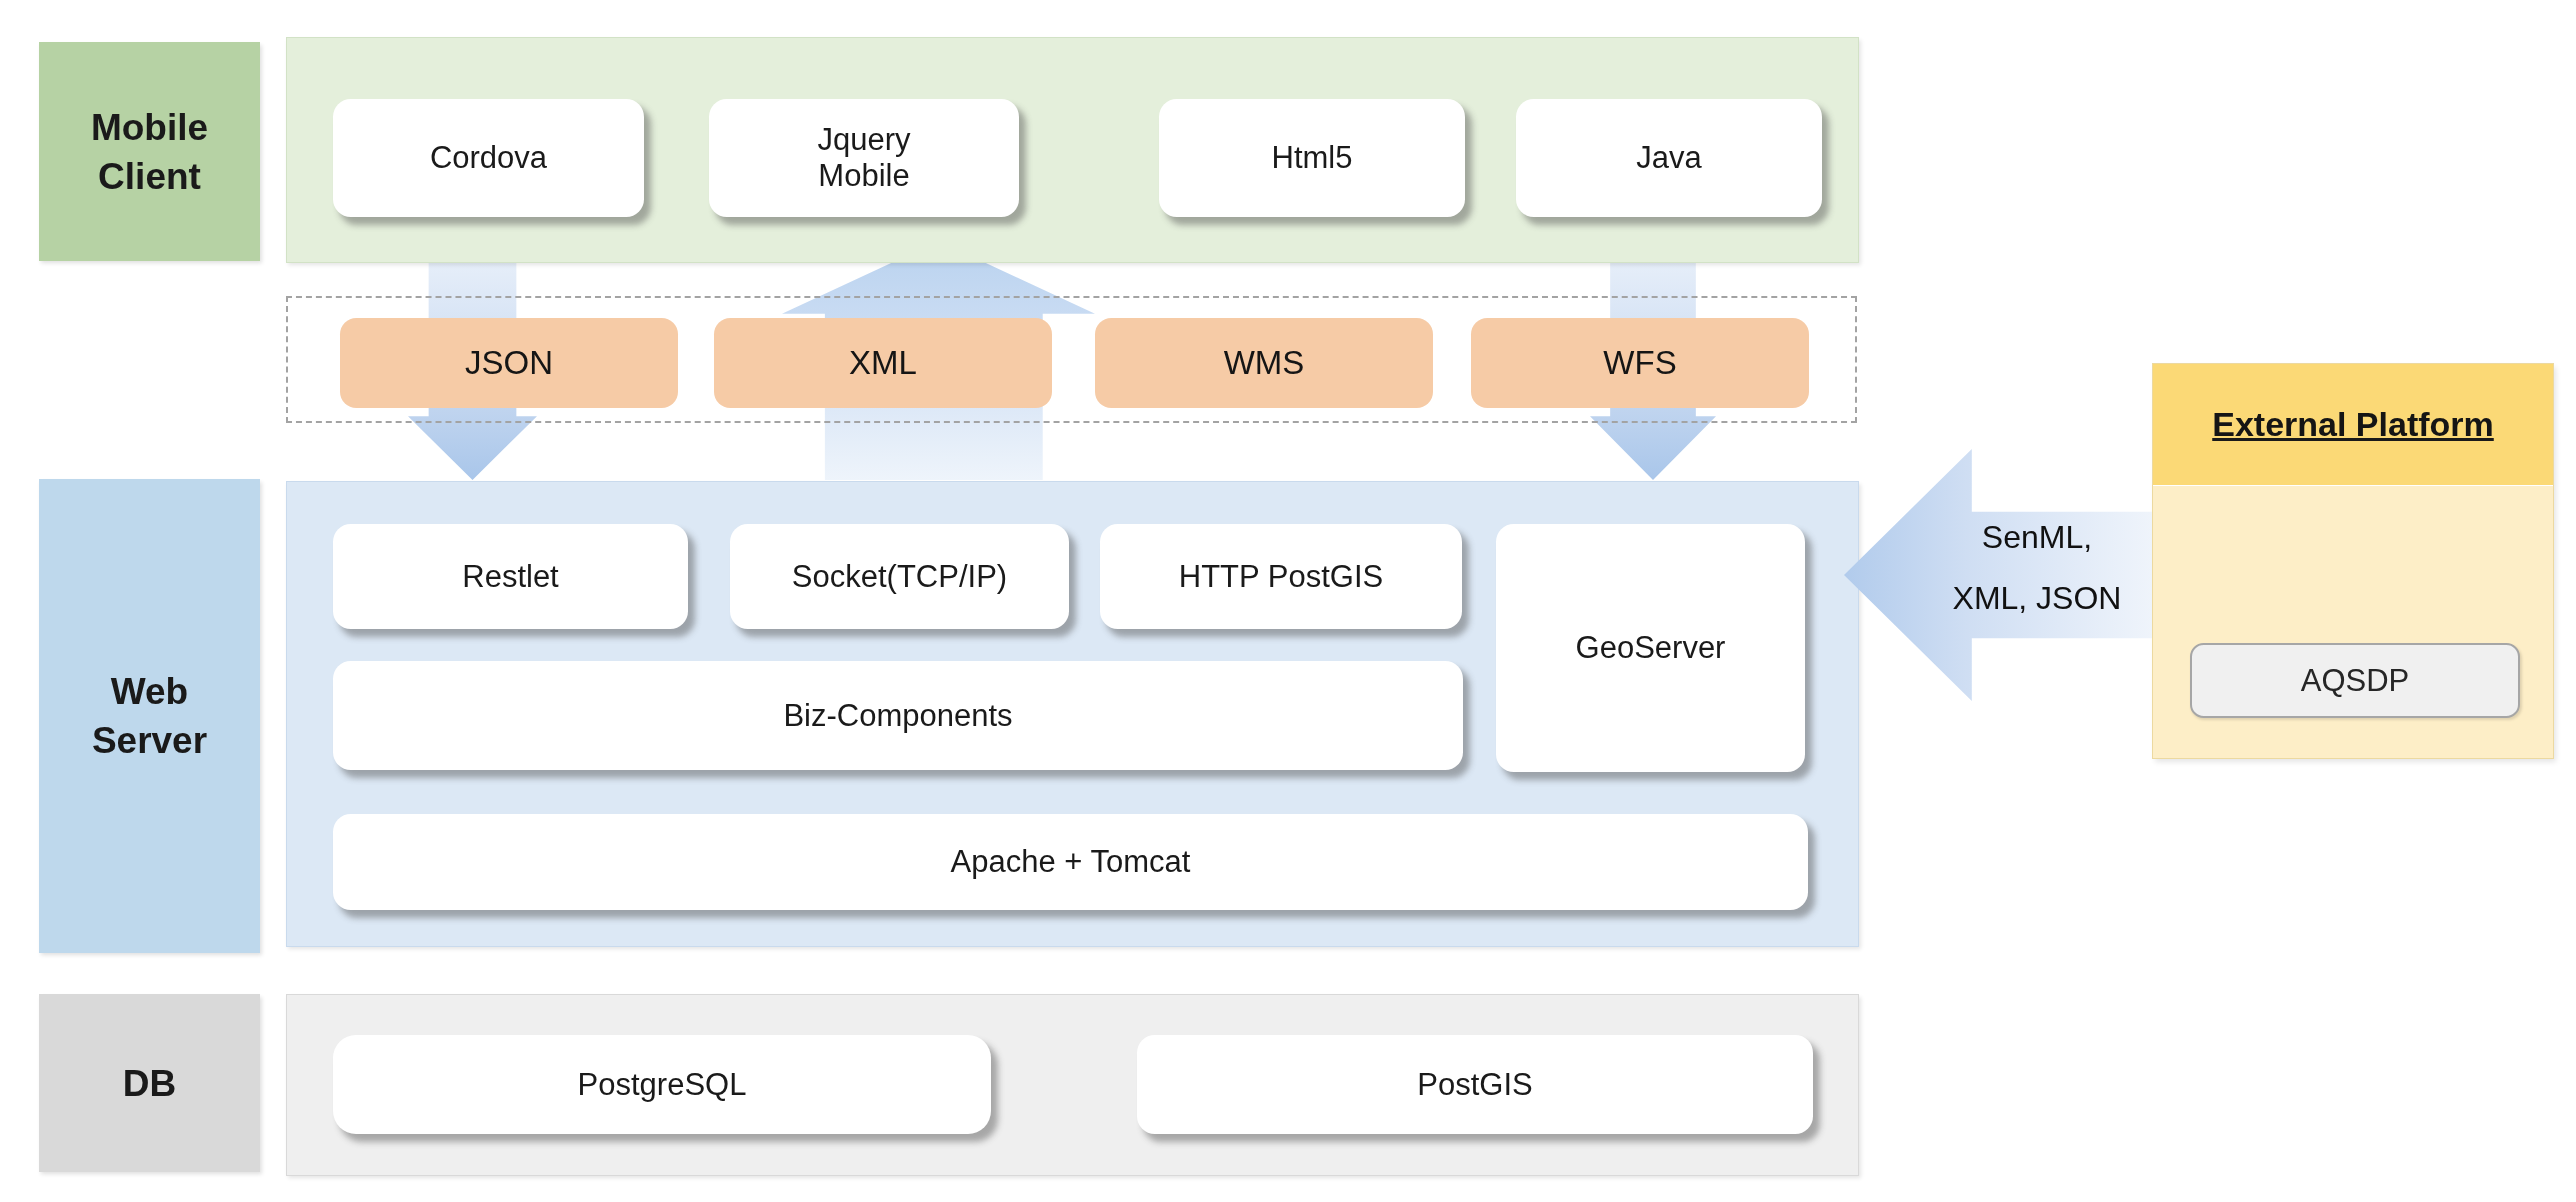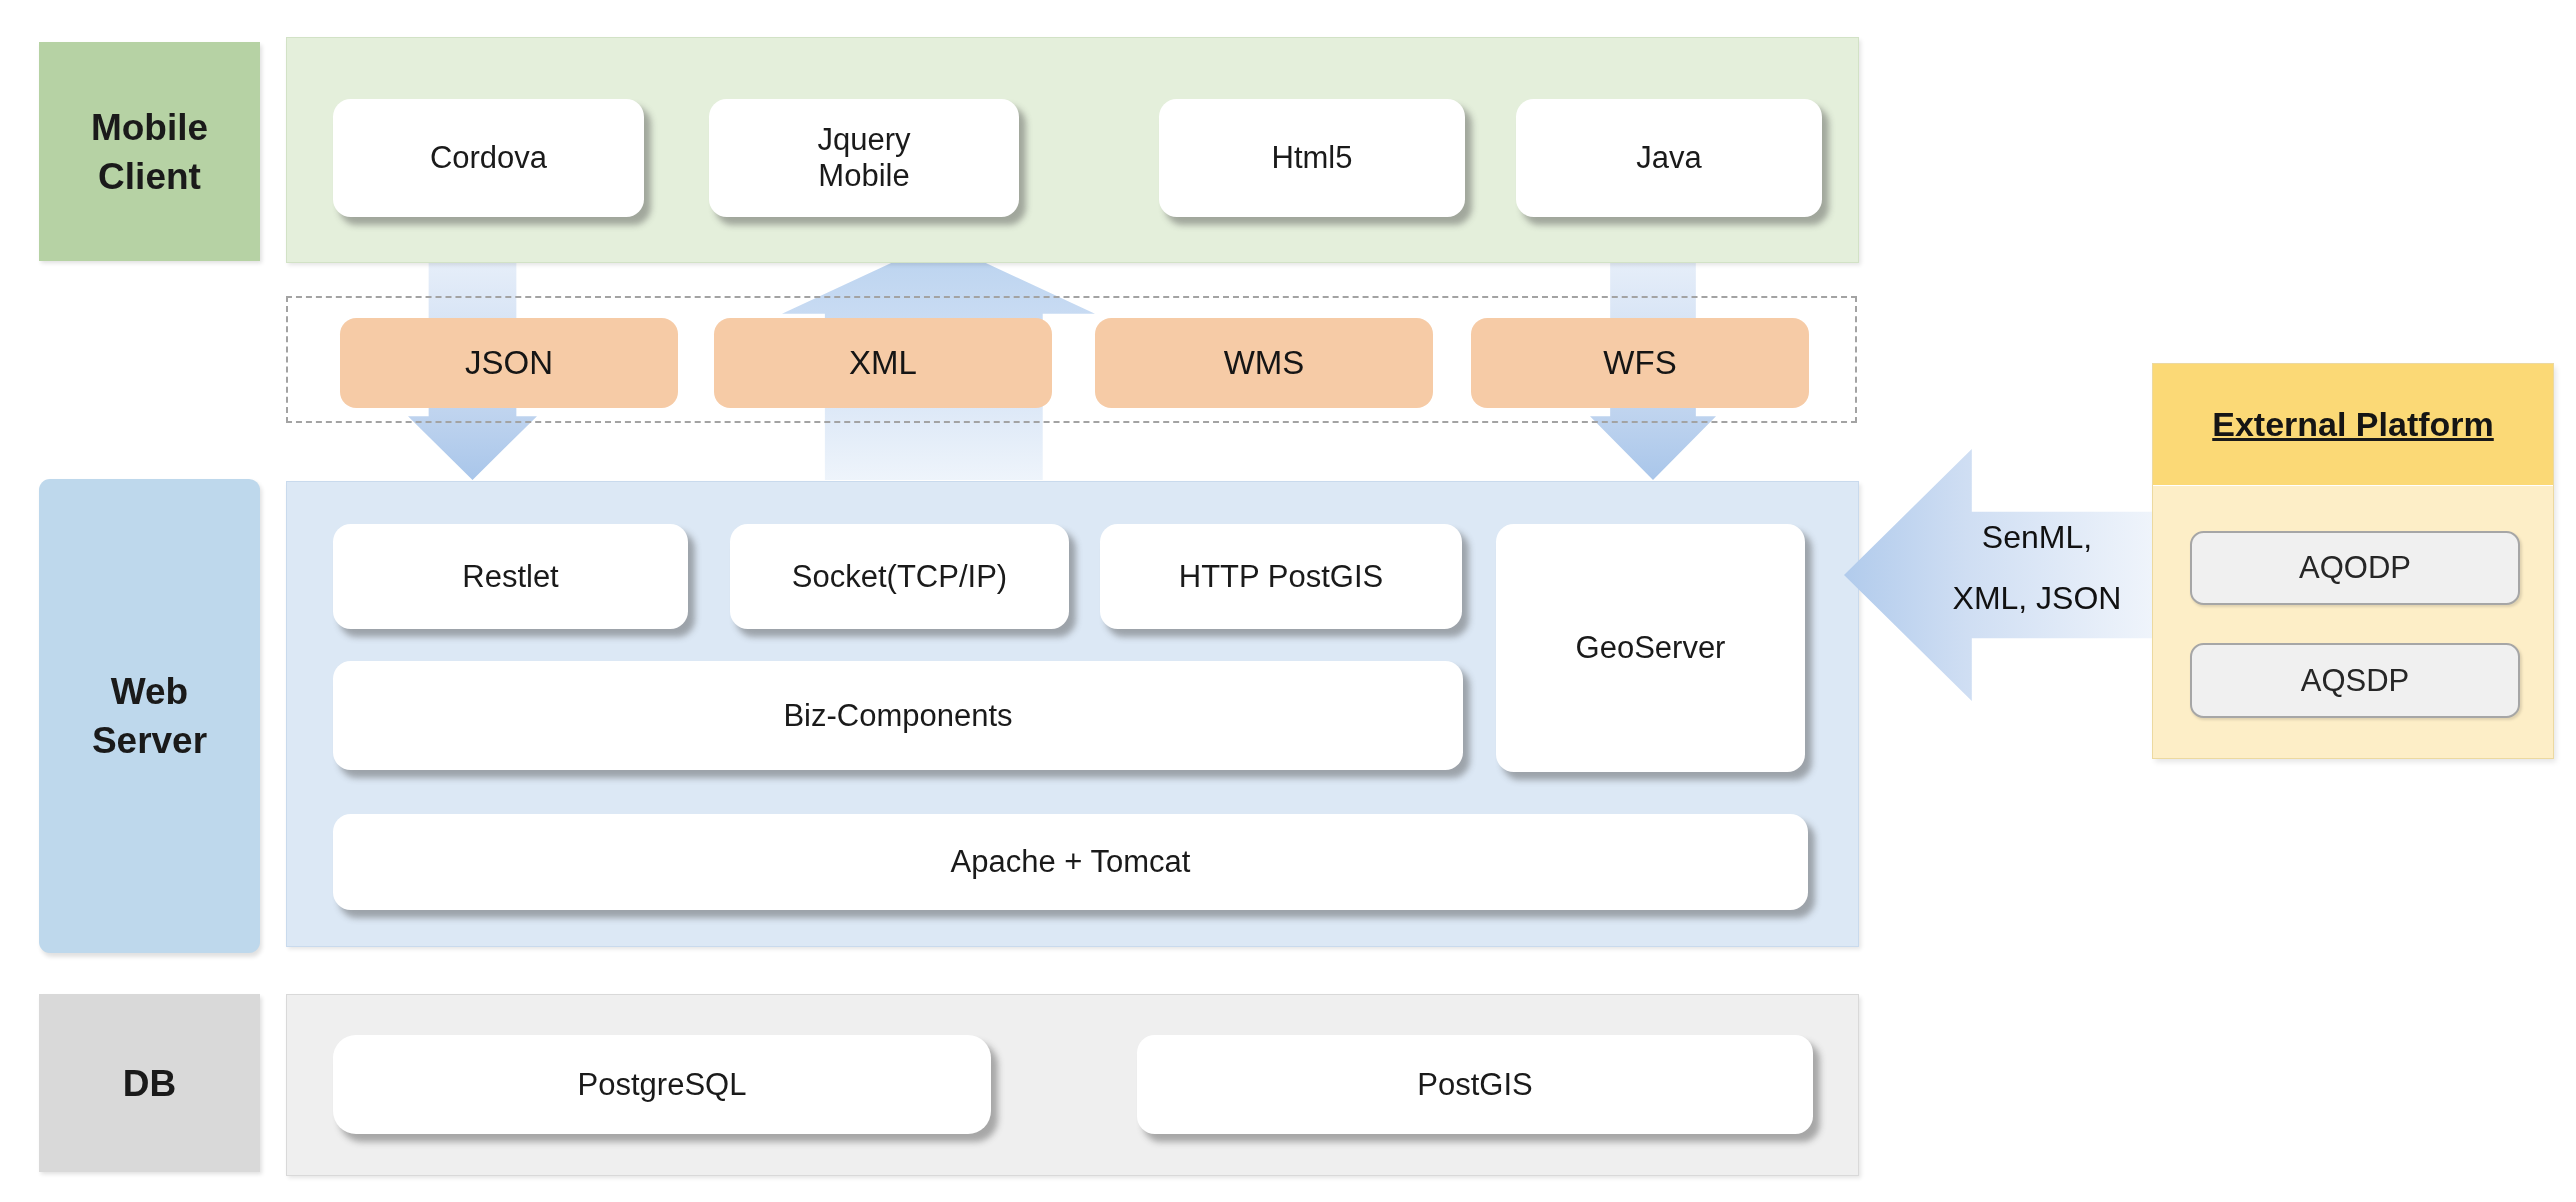--- a/index.html
+++ b/index.html
@@ -48,21 +48,21 @@
 </head>
 <body>
 
 <div class="abs arrow arrow-down" style="left:408px;top:262px;width:129px;height:218px;"></div>
 <div class="abs arrow arrow-down" style="left:1590px;top:262px;width:126px;height:218px;"></div>
 <div class="abs arrow arrow-up" style="left:782px;top:241px;width:313px;height:239px;"></div>
 
 <div class="abs rail" style="left:39px;top:42px;width:221px;height:219px;background:#b6d2a4;">
   <span style="display:block;max-width:150px;">Mobile Client</span>
 </div>
-<div class="abs rail" style="left:39px;top:479px;width:221px;height:474px;background:#bed8ec;border-radius:11px;">
+<div class="abs rail" style="left:39px;top:479px;width:221px;height:474px;background:#bed8ec;">
   <span style="display:block;max-width:150px;">Web Server</span>
 </div>
 <div class="abs rail" style="left:39px;top:994px;width:221px;height:178px;background:#d9d9d9;">
   <span>DB</span>
 </div>
 
 <div class="abs container green-c" style="left:286px;top:37px;width:1571px;height:224px;"></div>
 
 <div class="abs card" style="left:333px;top:99px;width:311px;height:118px;">
   <span>Cordova</span>
@@ -125,20 +125,17 @@
 <div class="abs arrow-left" style="left:1844px;top:449px;width:308px;height:252px;"></div>
 <div class="abs arrow-label" style="left:1918px;top:507px;width:238px;">
   <span style="display:block;">SenML,</span>
   <span style="display:block;">XML, JSON</span>
 </div>
 
 <div class="abs ext-panel" style="left:2152px;top:363px;width:400px;height:394px;text-decoration:underline;">
   <div class="ext-head" style="width:100%;height:121px;">
     <span>External Platform</span>
   </div>
-  <div class="abs ext-item" style="left:37px;top:167px;width:326px;height:70px;">
-    <span>AQODP</span>
-  </div>
   <div class="abs ext-item" style="left:37px;top:279px;width:326px;height:71px;">
     <span>AQSDP</span>
   </div>
 </div>
 
 
 </body></html>

